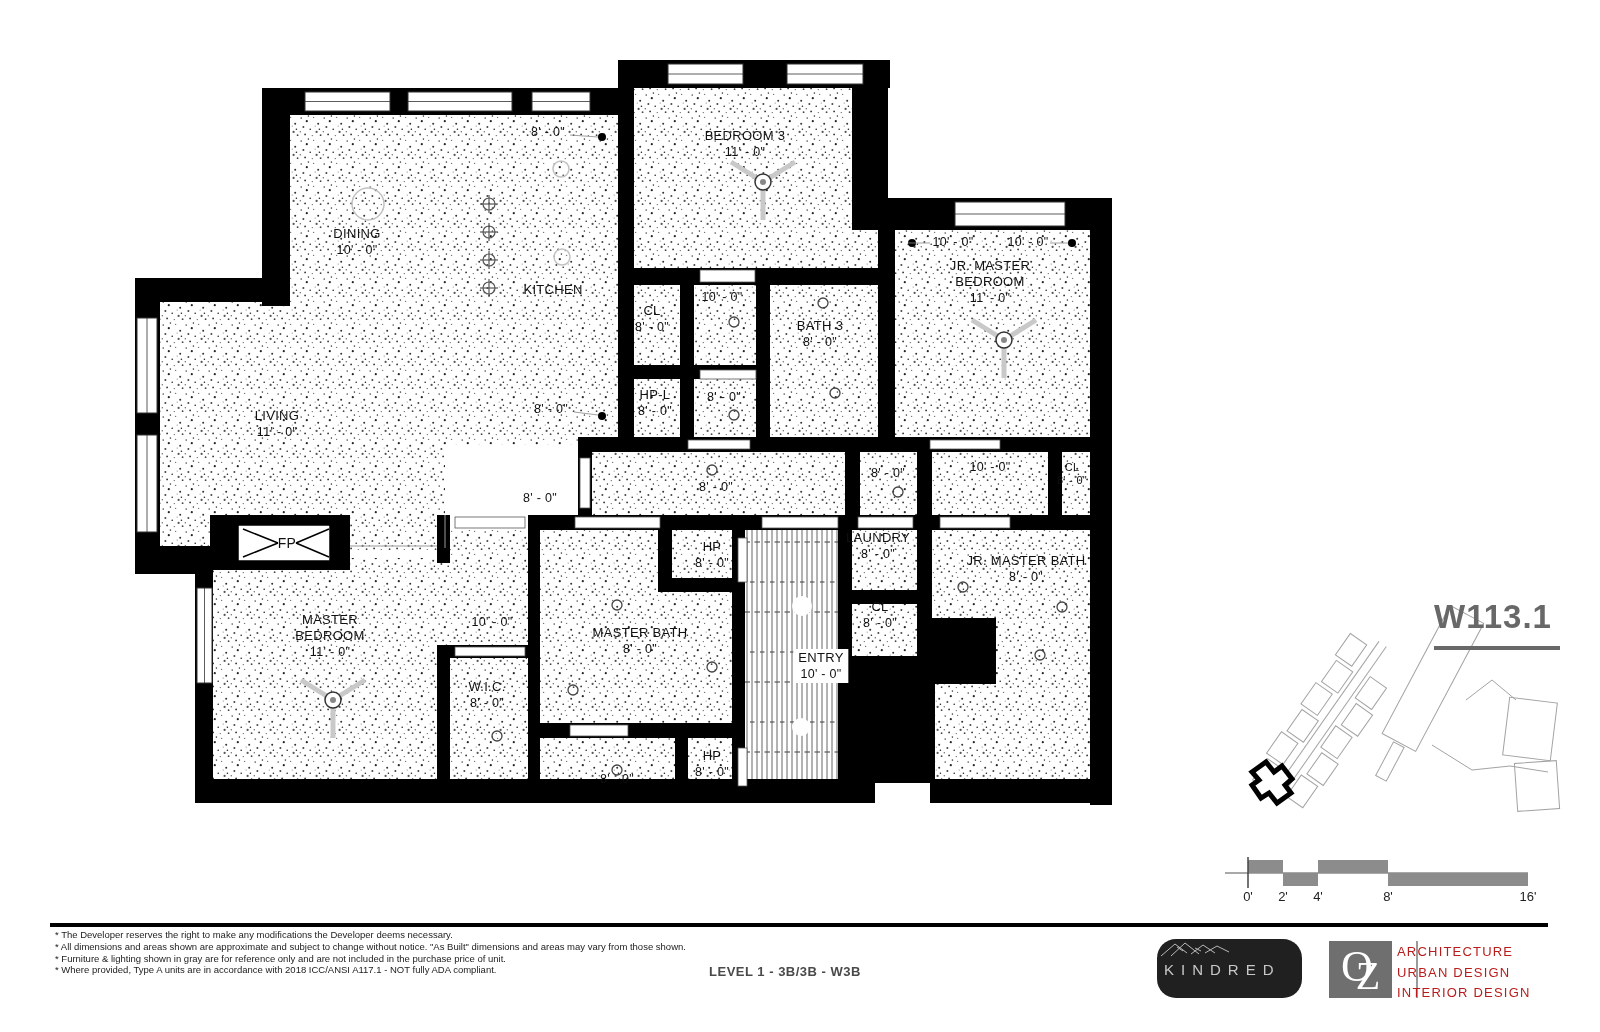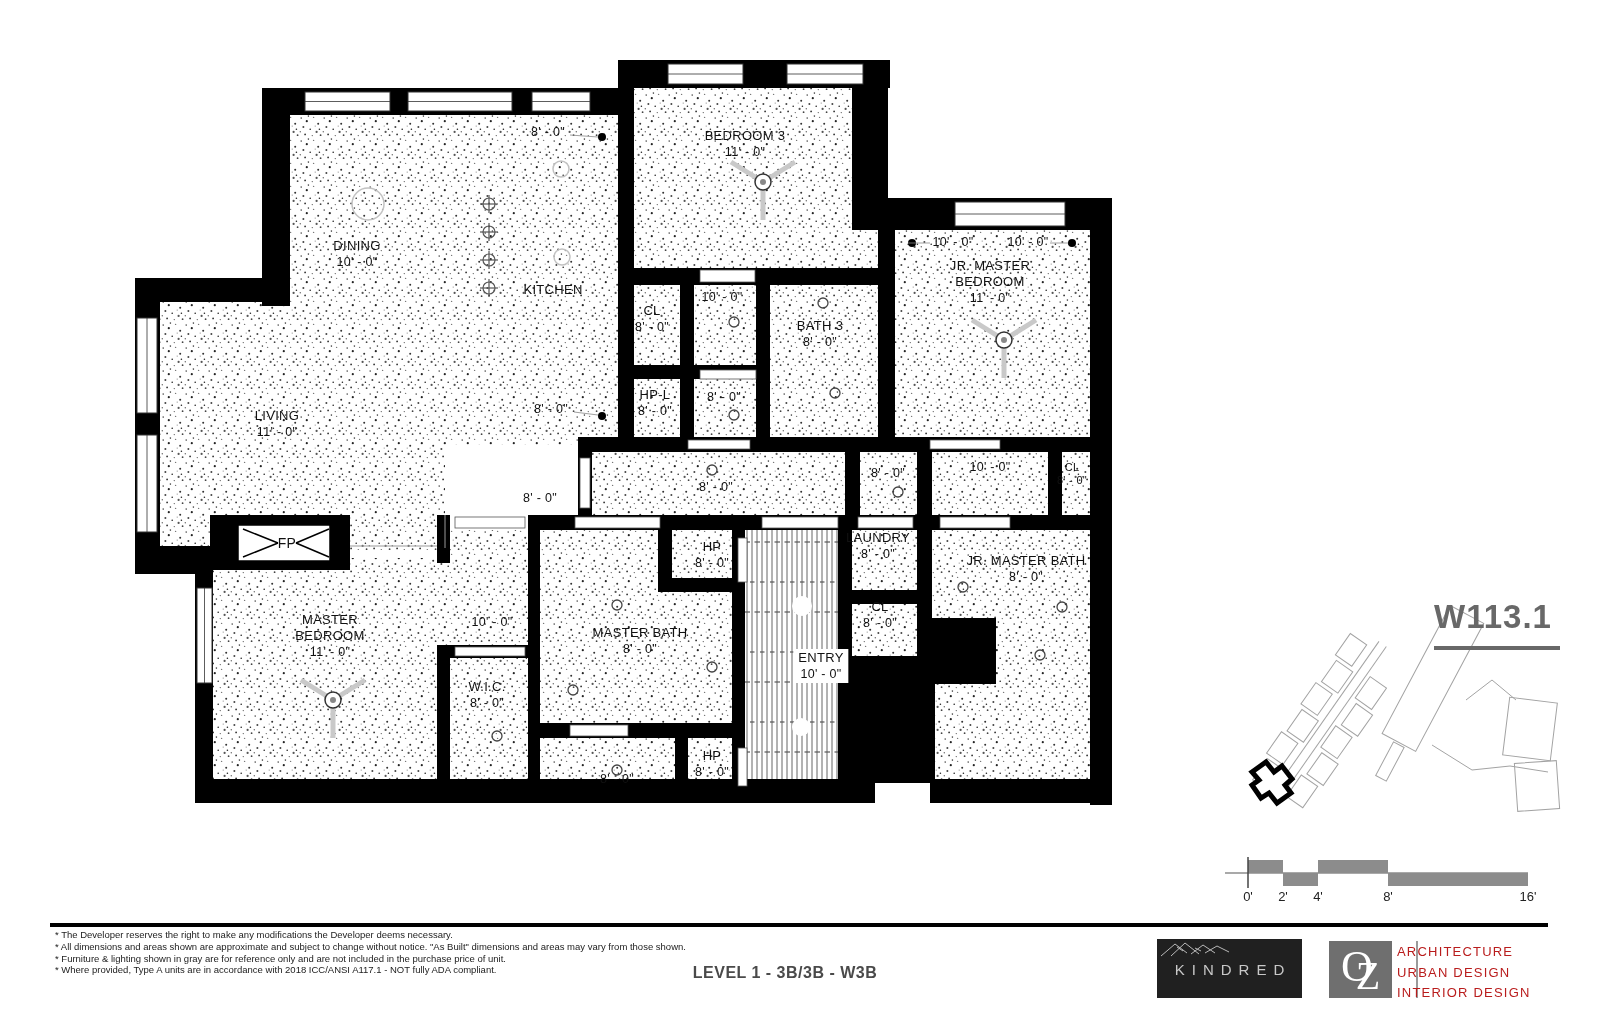--- a/index.html
+++ b/index.html
@@ -18,23 +18,23 @@
   .lbl.entrybg{background:#fff;padding:1px 5px;margin-left:26px;}
   .lbl.fp{font-size:14px;line-height:14px;z-index:6;}
   
   .sheetnum{position:absolute;left:1434px;top:598px;width:126px;
             font-size:33px;font-weight:bold;color:#686868;letter-spacing:1px;
             border-bottom:4px solid #686868;padding-bottom:10px;}
   
   .rule{position:absolute;left:50px;top:923px;width:1498px;height:4px;background:#000;}
   .notes{position:absolute;left:55px;top:929px;font-size:9.5px;line-height:11.8px;color:#222;}
   .sheettitle{position:absolute;left:785px;top:964px;transform:translateX(-50%);
-              font-size:16px;font-weight:bold;color:#4a4a4a;letter-spacing:.5px;}
+              font-size:13px;font-weight:bold;color:#4a4a4a;letter-spacing:.5px;}
   .kindred{position:absolute;left:1157px;top:939px;width:145px;height:59px;background:#202020;
-           display:flex;flex-direction:column;align-items:center;justify-content:center;}
+           display:flex;flex-direction:column;justify-content:center;border-radius:19px;}
   .kindred .word{color:#c8c8c8;font-size:15px;letter-spacing:7px;padding-left:7px;margin-top:2px;}
   .oz{position:absolute;left:1329px;top:941px;width:63px;height:57px;background:#6f6f6f;
       color:#fff;font-family:"Liberation Serif",serif;display:flex;align-items:center;justify-content:center;}
   .oz .o{font-size:44px;line-height:1;position:relative;top:-3px;}
   .oz .z{font-size:40px;line-height:1;margin-left:-17px;position:relative;top:6px;}
   .vdiv{position:absolute;left:1416px;top:941px;width:2px;height:57px;background:#9a9a9a;}
   .services{position:absolute;left:1397px;top:942px;color:#b91c1c;font-size:13px;
             letter-spacing:1.2px;line-height:20.5px;}
   
   .stick{position:absolute;transform:translateX(-50%);font-size:13px;color:#222;top:889px;}
@@ -309,21 +309,21 @@
     <g fill="#8c8c8c">
       <rect x="1248" y="860" width="35" height="13"></rect>
       <rect x="1283" y="873" width="35" height="13"></rect>
       <rect x="1318" y="860" width="70" height="13"></rect>
       <rect x="1388" y="873" width="140" height="13"></rect>
     </g>
     <line x1="1248" y1="857" x2="1248" y2="888" stroke="#444" stroke-width="1.5"></line>
   </g>
 </svg>
 
-<div class="lbl" style="left:357px;top:238px">
+<div class="lbl" style="left:357px;top:226px">
       <span class="nm">DINING</span>
       <span class="dim">10' - 0"</span>
     </div>
 <div class="lbl" style="left:553px;top:282px">
       <span class="nm">KITCHEN</span>
     </div>
 <div class="lbl" style="left:745px;top:128px">
       <span class="nm">BEDROOM 3</span>
       <span class="dim">11' - 0"</span>
     </div>

